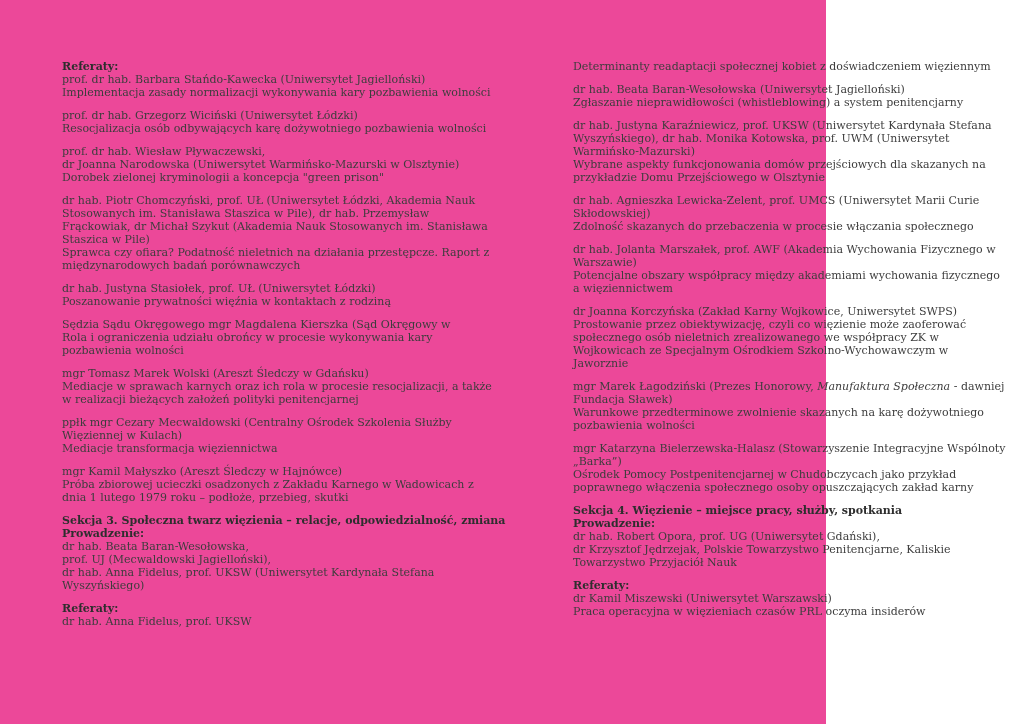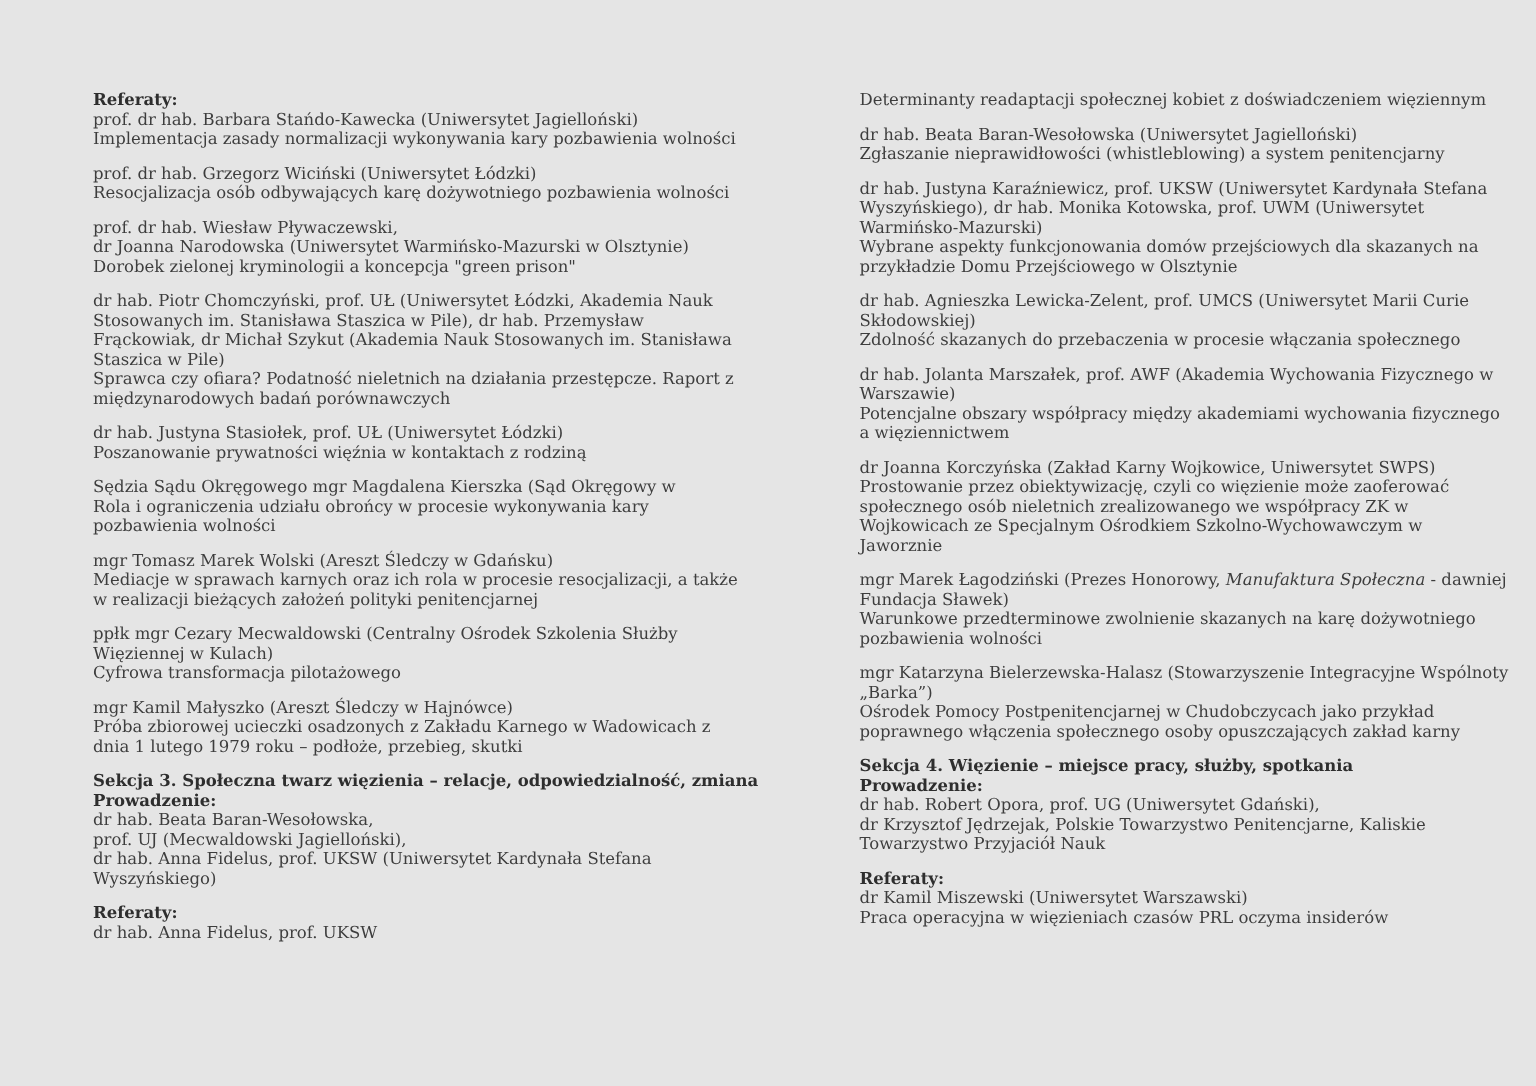--- a/index.html
+++ b/index.html
@@ -6,23 +6,23 @@
   html, body {
     margin: 0;
     padding: 0;
     width: 1024px;
     height: 724px;
     overflow: hidden;
     background: #ffffff;
   }
   .page {
     position: relative;
-    width: 1024px;
+    width: 826px;
     height: 724px;
-    background: #e5e5e5;
+    background: #ec4899;
     font-family: "DejaVu Serif", "Liberation Serif", serif;
     color: #3d3d3d;
   }
   .column {
     position: absolute;
     top: 60px;
     font-size: 11px;
     line-height: 13px;
   }
   .column-left  { left: 62px;  width: 446px; }
@@ -78,21 +78,21 @@
         <div class="line">pozbawienia wolności</div>
       </div>
       <div class="paragraph">
         <div class="line">mgr Tomasz Marek Wolski (Areszt Śledczy w Gdańsku)</div>
         <div class="line">Mediacje w sprawach karnych oraz ich rola w procesie resocjalizacji, a także</div>
         <div class="line">w realizacji bieżących założeń polityki penitencjarnej</div>
       </div>
       <div class="paragraph">
         <div class="line">ppłk mgr Cezary Mecwaldowski (Centralny Ośrodek Szkolenia Służby</div>
         <div class="line">Więziennej w Kulach)</div>
-        <div class="line">Cyfrowa transformacja pilotażowego</div>
+        <div class="line">Mediacje transformacja więziennictwa</div>
       </div>
       <div class="paragraph">
         <div class="line">mgr Kamil Małyszko (Areszt Śledczy w Hajnówce)</div>
         <div class="line">Próba zbiorowej ucieczki osadzonych z Zakładu Karnego w Wadowicach z</div>
         <div class="line">dnia 1 lutego 1979 roku – podłoże, przebieg, skutki</div>
       </div>
       <div class="paragraph section">
         <div class="line bold">Sekcja 3. Społeczna twarz więzienia – relacje, odpowiedzialność, zmiana</div>
         <div class="line bold">Prowadzenie:</div>
         <div class="line">dr hab. Beata Baran-Wesołowska,</div>

